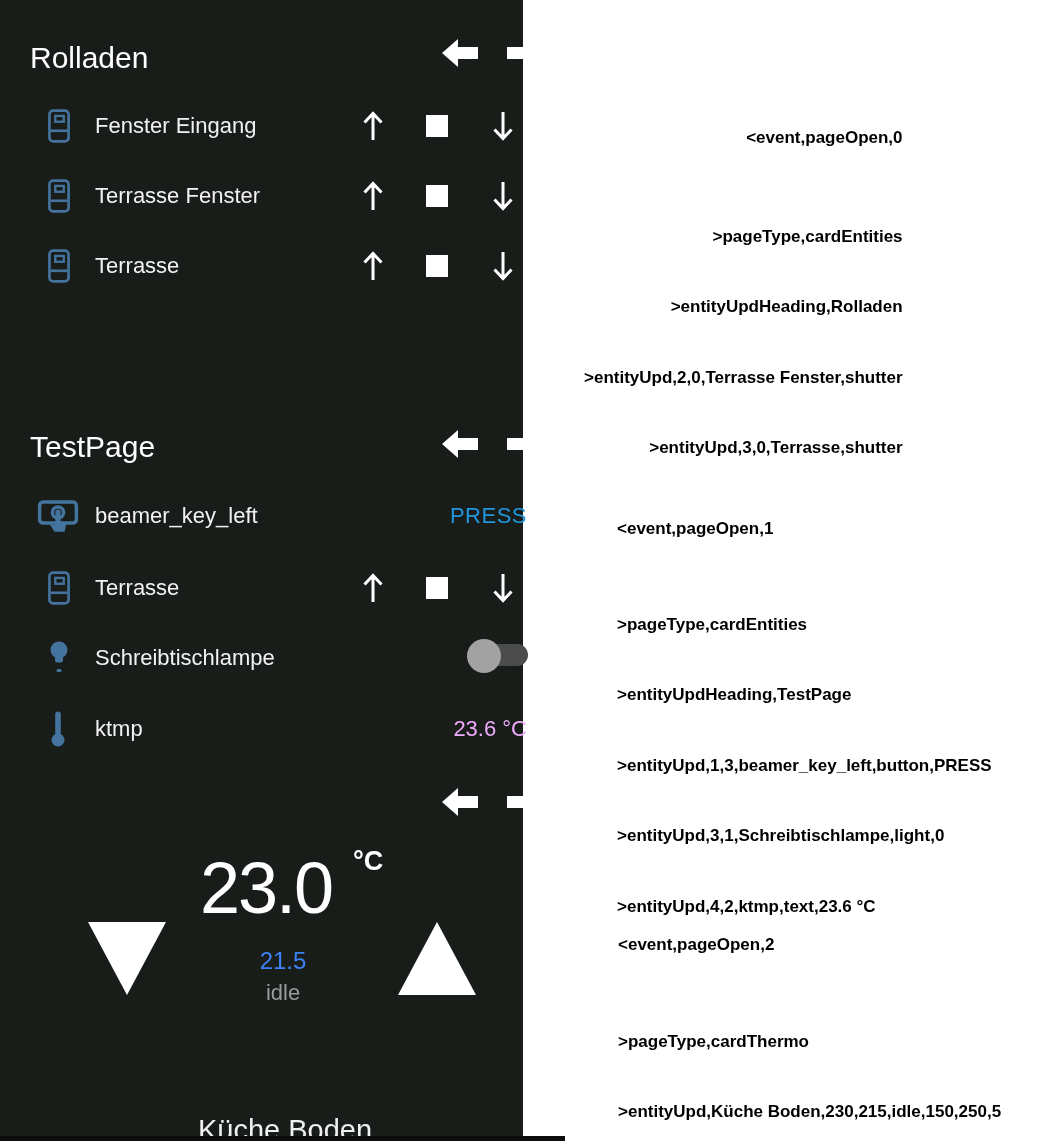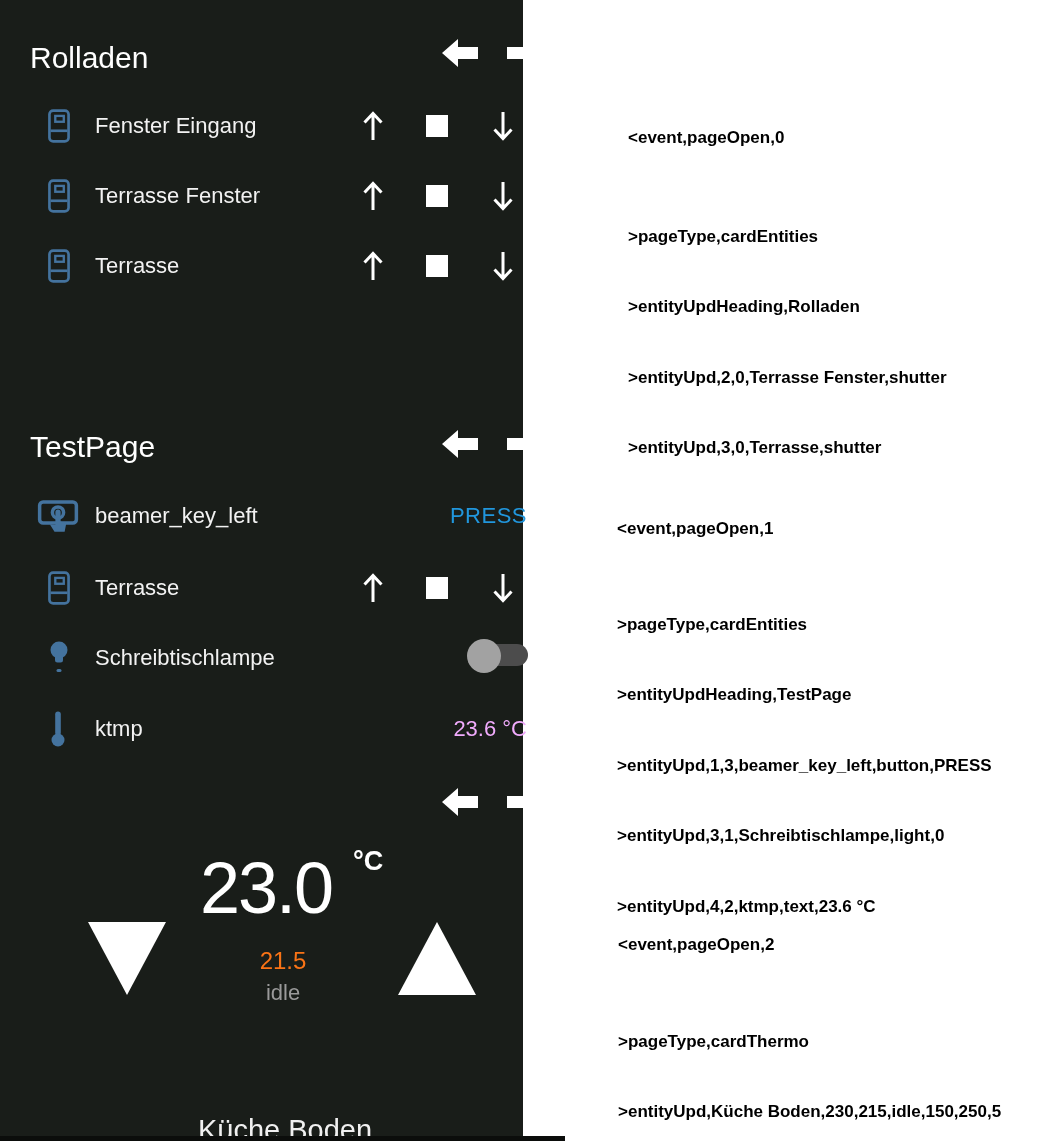--- a/index.html
+++ b/index.html
@@ -37,27 +37,27 @@
   .toggle-track{position:absolute;left:11px;top:7px;width:50px;height:22px;border-radius:11px;background:#4c4c4c;}
   .toggle-knob{position:absolute;left:0;top:2px;width:34px;height:34px;border-radius:50%;background:#a2a2a2;}
 
   
   .temp-main{position:absolute;left:200px;top:852px;font-size:72px;font-weight:normal;
     color:#ffffff;line-height:1;letter-spacing:-2px;}
   .temp-unit{position:absolute;left:353px;top:846px;font-size:27px;font-weight:bold;color:#ffffff;}
   .tri{position:absolute;width:0;height:0;}
   .tri-down{left:88px;top:922px;border-left:39px solid transparent;border-right:39px solid transparent;border-top:73px solid #ffffff;}
   .tri-up{left:398px;top:922px;border-left:39px solid transparent;border-right:39px solid transparent;border-bottom:73px solid #ffffff;}
-  .setpoint{position:absolute;left:183px;top:947px;width:200px;text-align:center;font-size:24px;color:#f97316;}
+  .setpoint{position:absolute;left:183px;top:947px;width:200px;text-align:center;font-size:24px;color:#3b82f6;}
   .thermo-state{position:absolute;left:183px;top:980px;width:200px;text-align:center;font-size:22px;color:#9a9a9a;}
   .thermo-title{position:absolute;left:135px;top:1086px;width:300px;text-align:center;font-size:29px;color:#f0f0f0;margin-top:28px;}
 
   
   .log{position:absolute;color:#000;font-weight:bold;font-size:17px;line-height:23.5px;white-space:pre;}
-  .log-1{left:628px;top:79px;}
+  .log-1{left:584px;top:79px;text-align:right;}
   .log-2{left:617px;top:470px;}
   .log-3{left:618px;top:886px;}
   .log-open-1{margin-bottom:28px;}
   .log-open-2{margin-bottom:25px;}
   .log-open-3{margin-bottom:26px;}
 </style>
 </head>
 <body>
 
 <svg width="0" height="0" style="position:absolute">

